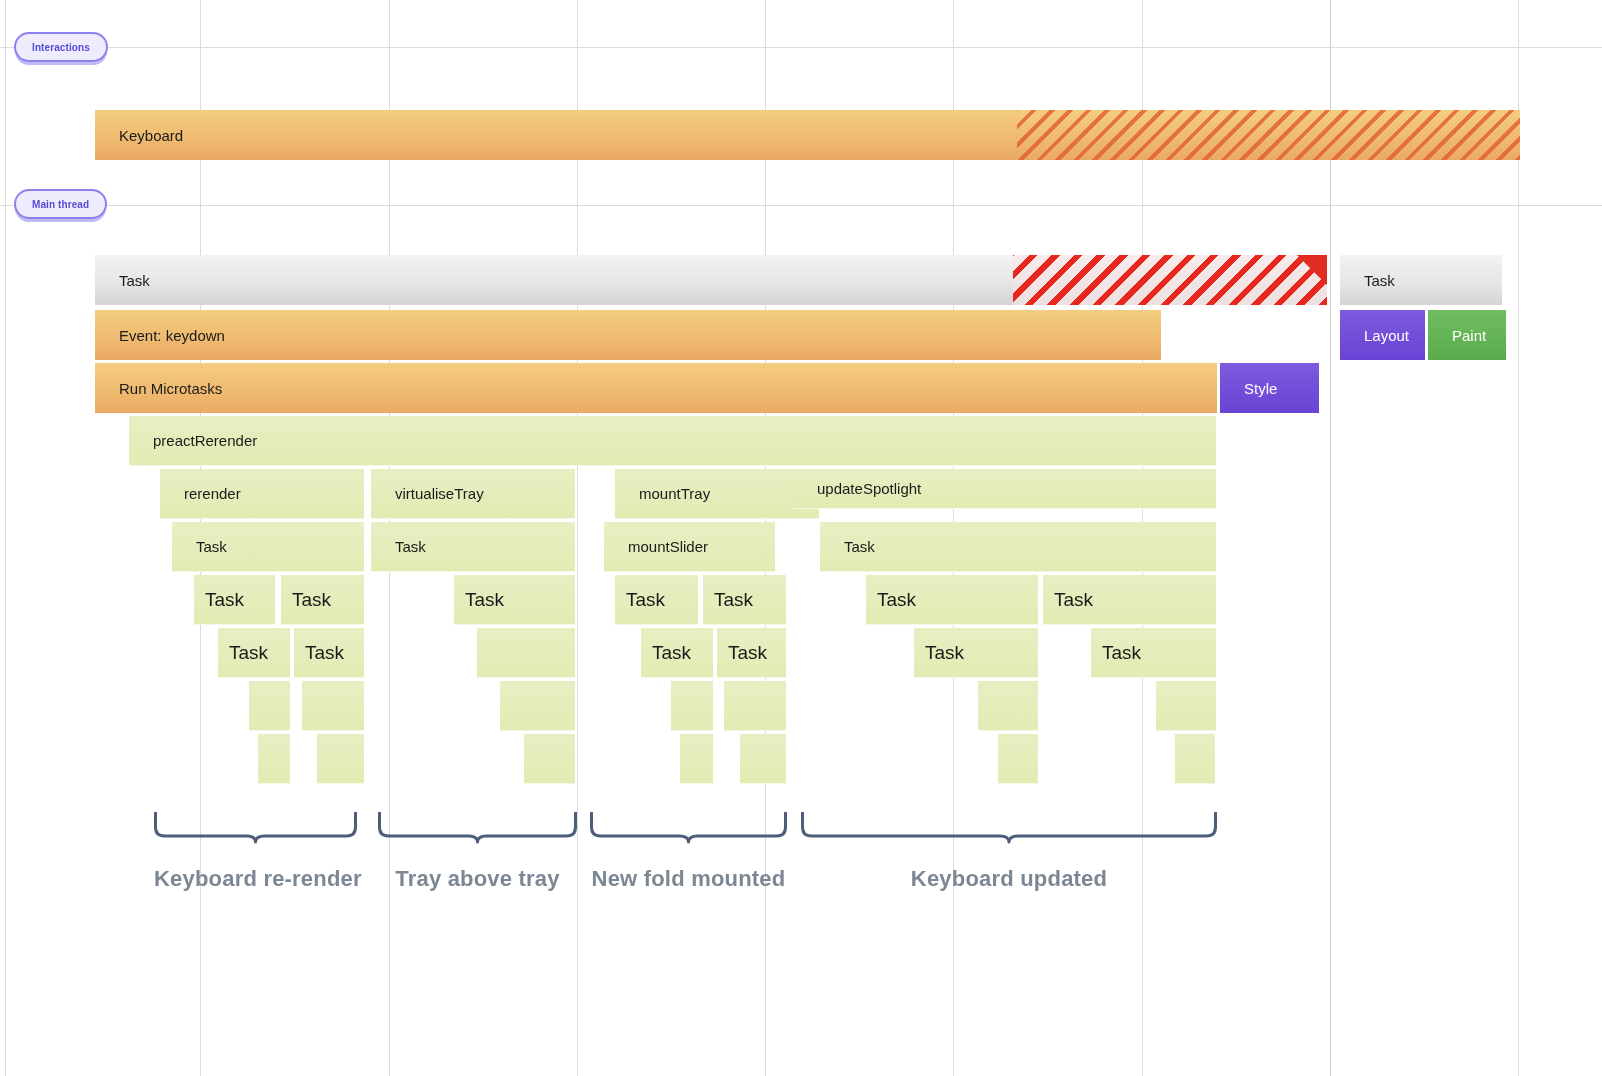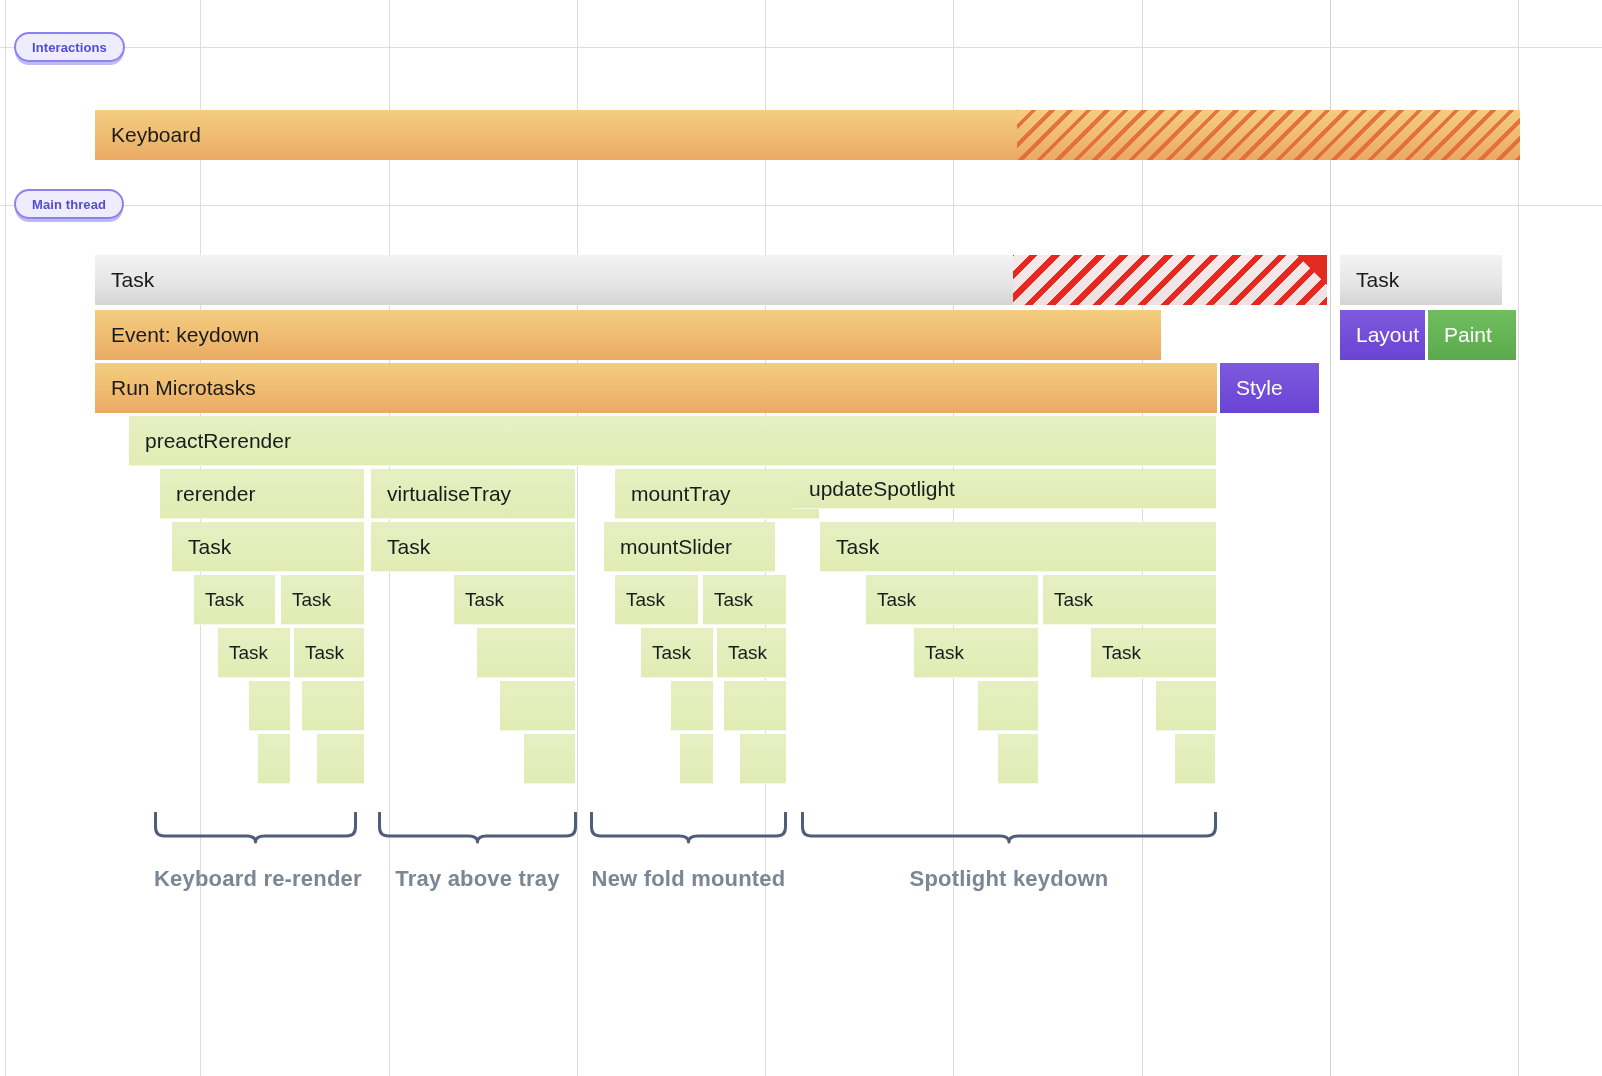--- a/index.html
+++ b/index.html
@@ -46,41 +46,41 @@
   .track-pill {
     position: absolute;
     display: flex;
     align-items: center;
     justify-content: center;
     box-sizing: border-box;
     background: #eeecfd;
     border: 2px solid #8b82ee;
     border-radius: 999px;
     color: #564bd4;
-    font-size: 13px;
+    font-size: 10px;
     font-weight: bold;
     letter-spacing: .1px;
     padding: 0 16px;
     height: 30px;
     box-shadow: 0 4px 0 -1px rgba(139,130,238,.55);
     white-space: nowrap;
     z-index: 6;
   }
 
   
   .bar {
     position: absolute;
     box-sizing: border-box;
     display: flex;
     align-items: center;
     overflow: hidden;
     white-space: nowrap;
-    font-size: 21px;
+    font-size: 15px;
     color: #1b1b1b;
-    padding-left: 16px;
+    padding-left: 24px;
     z-index: 4;
   }
   .bar.small { font-size: 19px; padding-left: 11px; }
 
   .bar-orange {
     background: linear-gradient(180deg, #f4cd81 0%, #efbb70 55%, #eaa964 100%);
   }
   .bar-gray {
     background: linear-gradient(180deg, #f3f3f3 0%, #e6e6e6 55%, #d4d4d4 100%);
   }
@@ -199,21 +199,21 @@
       <div class="corner-tri" style="left: 1297px; top: 255px;"></div>
       <div class="bar bar-gray" style="left: 1340px; top: 255px; width: 162px; height: 50px;">
         <span>Task</span>
       </div>
       <div class="bar bar-orange" style="left: 95px; top: 310px; width: 1066px; height: 50px;">
         <span>Event: keydown</span>
       </div>
       <div class="bar bar-purple" style="left: 1340px; top: 310px; width: 85px; height: 50px;">
         <span>Layout</span>
       </div>
-      <div class="bar bar-green-solid" style="left: 1428px; top: 310px; width: 88px; height: 50px;">
+      <div class="bar bar-green-solid" style="left: 1428px; top: 310px; width: 78px; height: 50px;">
         <span>Paint</span>
       </div>
       <div class="bar bar-orange" style="left: 95px; top: 363px; width: 1122px; height: 50px;">
         <span>Run Microtasks</span>
       </div>
       <div class="bar bar-purple" style="left: 1220px; top: 363px; width: 99px; height: 50px;">
         <span>Style</span>
       </div>
       <div class="bar bar-green" style="left: 129px; top: 416px; width: 1088px; height: 50px;">
         <span>preactRerender</span>
@@ -315,16 +315,16 @@
         <svg width="197" height="34" viewBox="0 0 197 34">
           <path d="M 1.5,1 L 1.5,15 Q 1.5,24 10.5,24 L 89.5,24 Q 98.5,24 98.5,30 Q 98.5,24 107.5,24 L 186.5,24 Q 195.5,24 195.5,15 L 195.5,1" fill="none" stroke="#4e5d78" stroke-width="3" stroke-linecap="round" stroke-linejoin="round"></path>
         </svg>
       </div>
       <div class="brace-label" style="left: 590px; top: 866px; width: 197px;">New fold mounted</div>
       <div class="brace" style="left: 801px; top: 812px; width: 416px; height: 30px;">
         <svg width="416" height="34" viewBox="0 0 416 34">
           <path d="M 1.5,1 L 1.5,15 Q 1.5,24 10.5,24 L 199,24 Q 208,24 208,30 Q 208,24 217,24 L 405.5,24 Q 414.5,24 414.5,15 L 414.5,1" fill="none" stroke="#4e5d78" stroke-width="3" stroke-linecap="round" stroke-linejoin="round"></path>
         </svg>
       </div>
-      <div class="brace-label" style="left: 801px; top: 866px; width: 416px;">Spotlight keydown</div>
+      <div class="brace-label" style="left: 801px; top: 866px; width: 416px;">Keyboard updated</div>
     </div>
 
 </div>
 
 </body></html>

